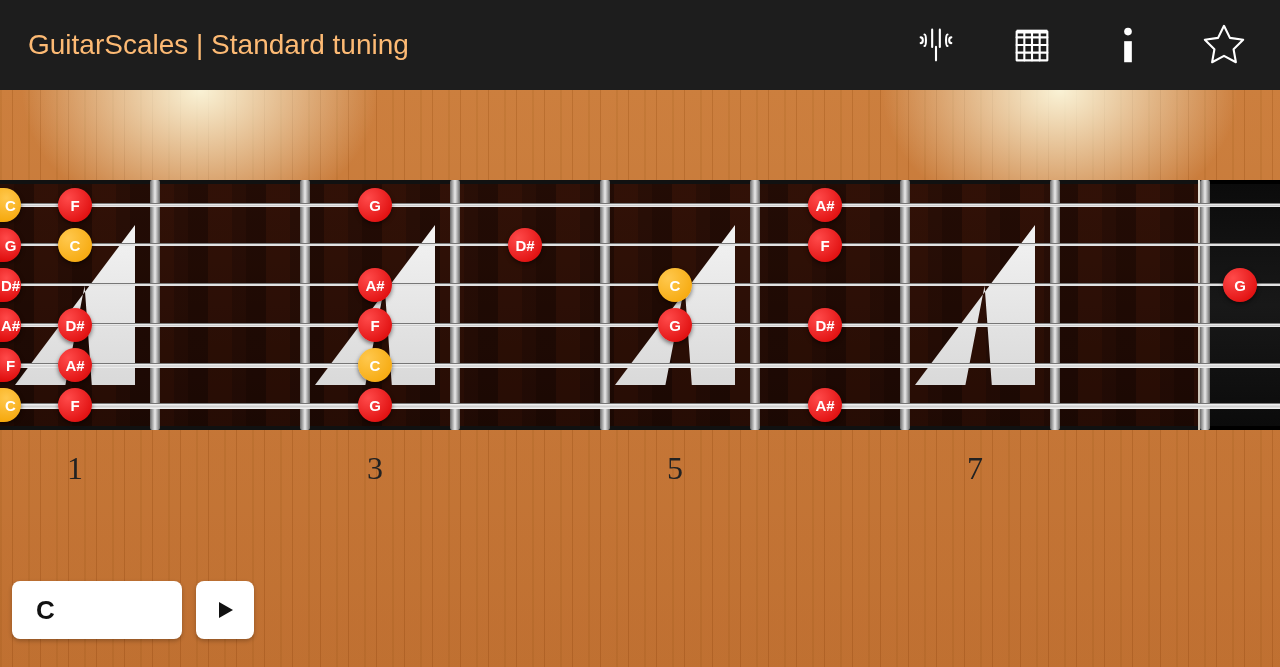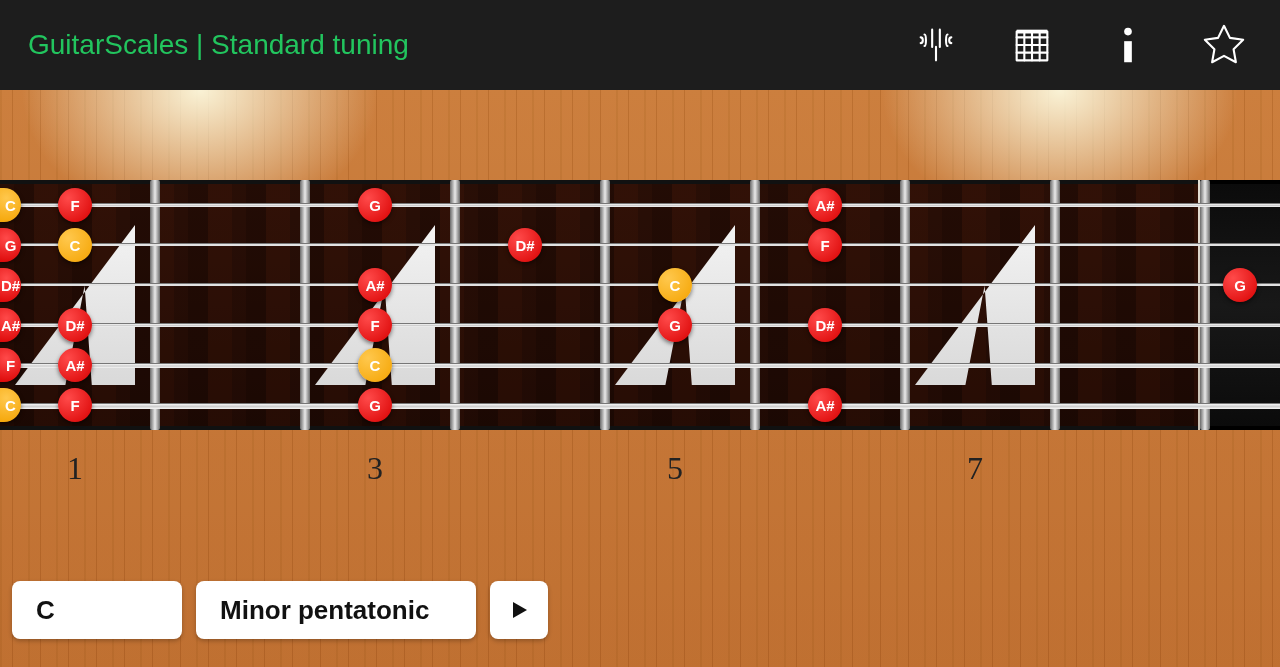--- a/index.html
+++ b/index.html
@@ -3,21 +3,21 @@
 <meta charset="utf-8">
 <style>
   * { margin:0; padding:0; box-sizing:border-box; }
   html,body { width:1280px; height:667px; font-family:Arial,Helvetica,sans-serif; overflow:hidden; }
   body { background:#000; position:relative; }
 
   
   .topbar {
     position:absolute; left:0; top:0; width:100%; height:90px;
     background:#1d1d1d; display:flex; align-items:center;
-    padding:0 28px; color:#22c55e;
+    padding:0 28px; color:#fdba74;
   }
   .title { font-size:28px; font-weight:400; }
   .topbar .spacer { flex:1; }
   .topbar .icon { width:56px; height:56px; margin-left:40px;
                   display:flex; align-items:center; justify-content:center;
                   color:#fff; cursor:pointer; }
   .topbar svg { width:46px; height:46px; stroke:#fff; fill:none;
                 stroke-width:2.2; stroke-linecap:round; stroke-linejoin:round; }
 
   
@@ -187,21 +187,18 @@
     <div class="fretnum" style="left: 975px;">7</div>
     <div class="fretnum" style="left: 675px;">5</div>
     <div class="fretnum" style="left: 375px;">3</div>
     <div class="fretnum" style="left: 75px;">1</div>
   </div>
 
 <div class="toolbar">
   <div class="btn" style="flex:0 0 170px">
       <span>C</span>
     </div>
-  <div class="btn" style="flex:0 0 280px">
-      <span>Minor pentatonic</span>
-    </div>
   <div class="btn play">
       <svg viewBox="0 0 24 24">
         <path d="M6 4l14 8-14 8z"></path>
       </svg>
     </div>
 </div>
 
 </body></html>

